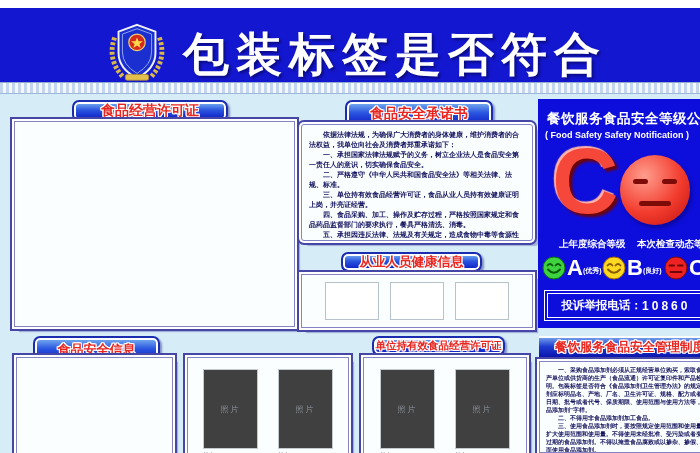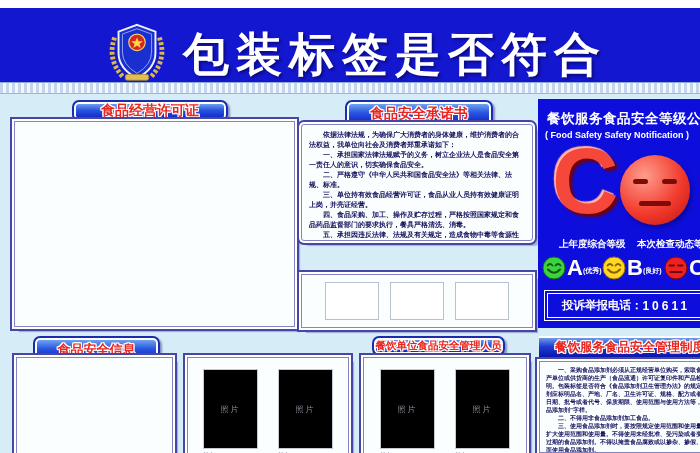--- a/index.html
+++ b/index.html
@@ -70,21 +70,21 @@
 
   
   .pill-info { left:33px; top:336px; width:127px; height:28px;text-decoration:underline; } .pill-info span{font-size:13px;}
   .box-info { left:16px; top:357px; width:157px; height:110px; }
   .pill-sup { left:204px; top:336px; width:130px; height:20px; } .pill-sup span{font-size:12.5px;}
   .box-sup { left:187px; top:357px; width:162px; height:110px; }
   .pill-man { left:372px; top:336px; width:133px; height:20px; } .pill-man span{font-size:10.5px;}
   .box-man { left:363px; top:357px; width:164px; height:110px; }
   .photo-row { display:flex; justify-content:center; gap:20px; padding-top:11px; }
   .photo-wrap { display:flex; flex-direction:column; width:55px; }
-  .photo { width:55px; height:80px; background:#000000; border:1px solid #c2cad2;
+  .photo { width:55px; height:80px; background:#404040; border:1px solid #c2cad2;
            display:flex; align-items:center; justify-content:center; }
   .photo span { font-size:8px; color:#8b929b; letter-spacing:2px; }
   .pname { font-size:6px; color:#3a3a55; margin-top:2px; }
 
   .rules-bar { position:absolute; left:539px; top:336px; width:175px; height:23px;
                background:linear-gradient(180deg,#6f9ae8 0%,#1e3bd0 45%,#0a16ae 100%);
                border-top:2px solid #ffffff; border-bottom:2px solid #ffffff;
                display:flex; align-items:center; }
   .rules-bar span { font-size:12.5px; font-weight:bold; color:#e8251f; white-space:nowrap; padding-left:16px;
                     text-shadow:-1px 0 #fff,1px 0 #fff,0 -1px #fff,0 1px #fff,
@@ -122,20 +122,23 @@
   </div>
   <div class="panel-box box-commit">
     <p>依据法律法规，为确保广大消费者的身体健康，维护消费者的合法权益，我单位向社会及消费者郑重承诺如下：</p>
     <p>一、承担国家法律法规赋予的义务，树立企业法人是食品安全第一责任人的意识，切实确保食品安全。</p>
     <p>二、严格遵守《中华人民共和国食品安全法》等相关法律、法规、标准。</p>
     <p>三、单位持有效食品经营许可证，食品从业人员持有效健康证明上岗，并亮证经营。</p>
     <p>四、食品采购、加工、操作及贮存过程，严格按照国家规定和食品药品监督部门的要求执行，餐具严格清洗、消毒。</p>
     <p>五、承担因违反法律、法规及有关规定，造成食物中毒等食源性疾患或传染病发生的全部责任。</p>
   </div>
 
+  <div class="pill pill-health">
+    <span>从业人员健康信息</span>
+  </div>
   <div class="panel-box box-health">
     <div class="cert"></div>
     <div class="cert"></div>
     <div class="cert"></div>
   </div>
 
   <div class="grades">
     <div class="g-title">餐饮服务食品安全等级公示</div>
     <div class="g-sub">( Food Safety Safety Notification )</div>
     <div class="g-C">C</div>
@@ -175,21 +178,21 @@
           <path d="M14 9.5 H18.5" fill="none" stroke="#6e0606" stroke-width="2" stroke-linecap="round"></path>
           <path d="M6.5 16 H17.5" fill="none" stroke="#6e0606" stroke-width="2" stroke-linecap="round"></path>
         </svg>
         <span class="rletter">C</span>
         <span class="rnote"></span>
       </div>
     </div>
 
     <div class="phone">
       <span class="plab">投诉举报电话：</span>
-      <span class="pnum">10611</span>
+      <span class="pnum">10860</span>
     </div>
   </div>
 
   <div class="pill pill-info">
     <span>食品安全信息</span>
   </div>
   <div class="panel-box box-info"></div>
 
   <div class="panel-box box-sup">
     <div class="photo-row">
@@ -202,21 +205,21 @@
       <div class="photo-wrap">
         <div class="photo">
           <span>照片</span>
         </div>
         <div class="pname">姓名</div>
       </div>
     </div>
   </div>
 
   <div class="pill pill-man">
-    <span>餐饮单位食品安全管理人员</span>
+    <span>单位持有效食品经营许可证</span>
   </div>
   <div class="panel-box box-man">
     <div class="photo-row">
       <div class="photo-wrap">
         <div class="photo">
           <span>照片</span>
         </div>
         <div class="pname">姓名</div>
       </div>
       <div class="photo-wrap">

